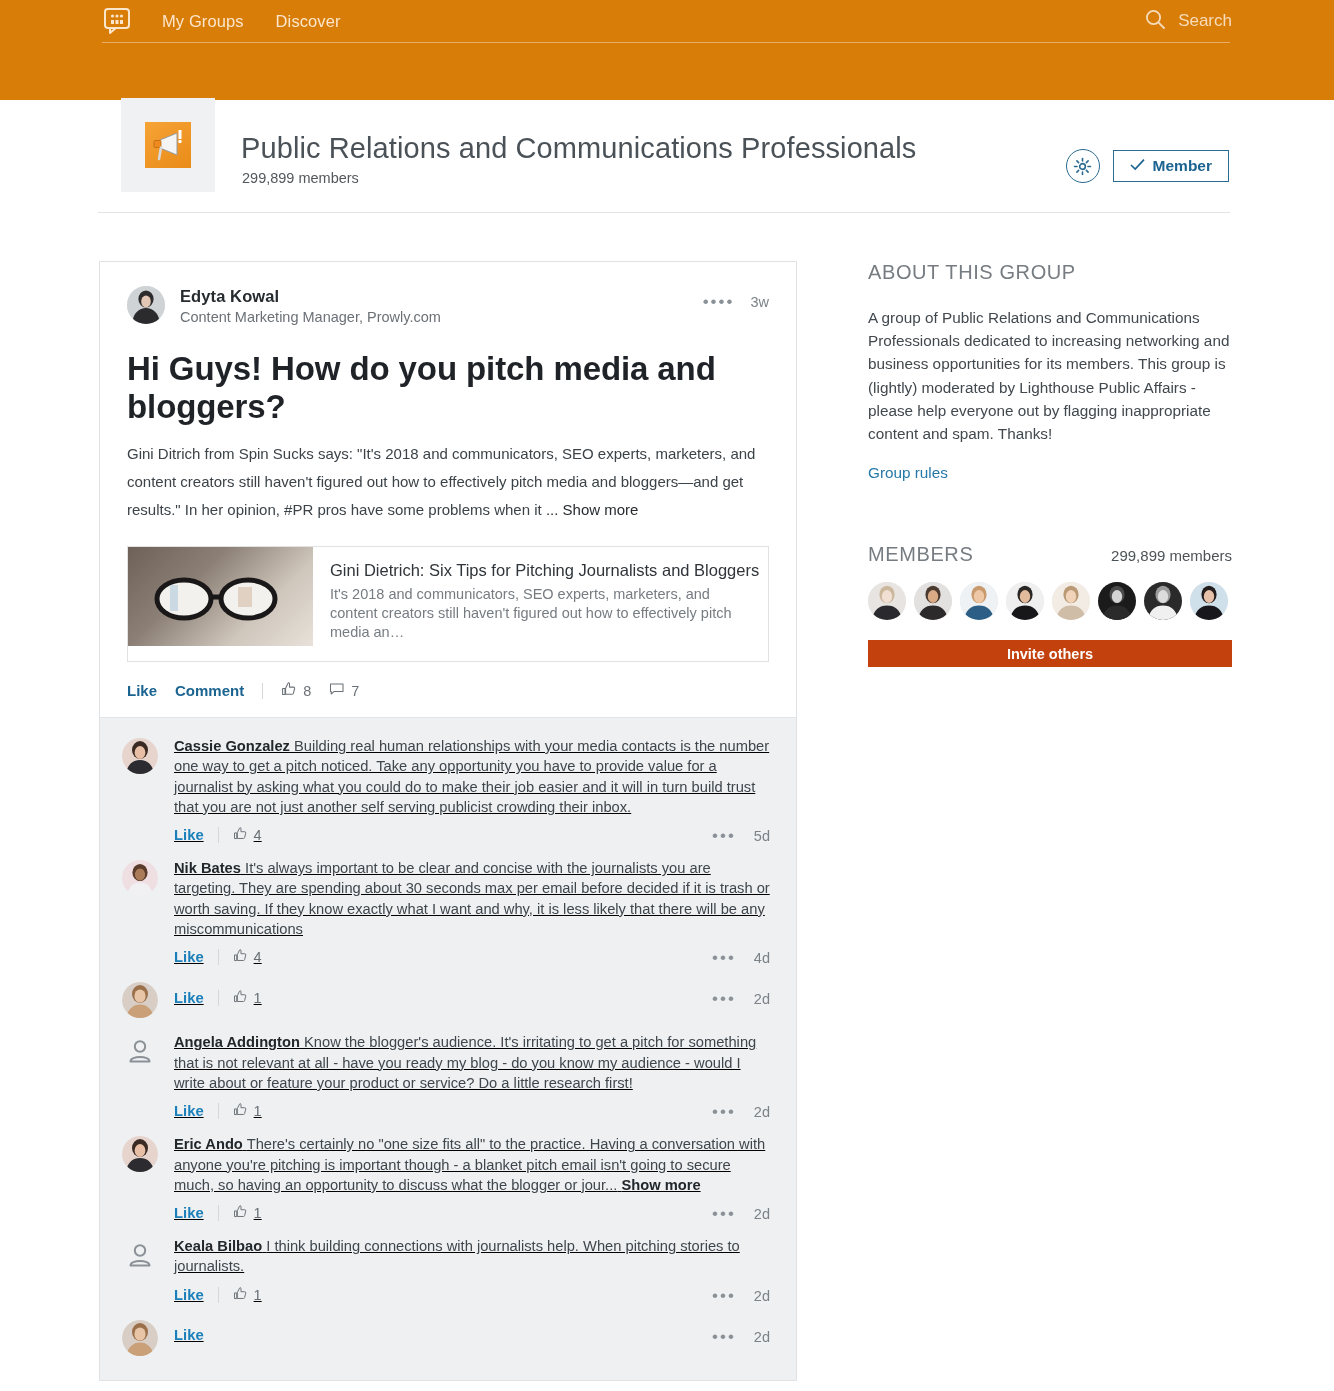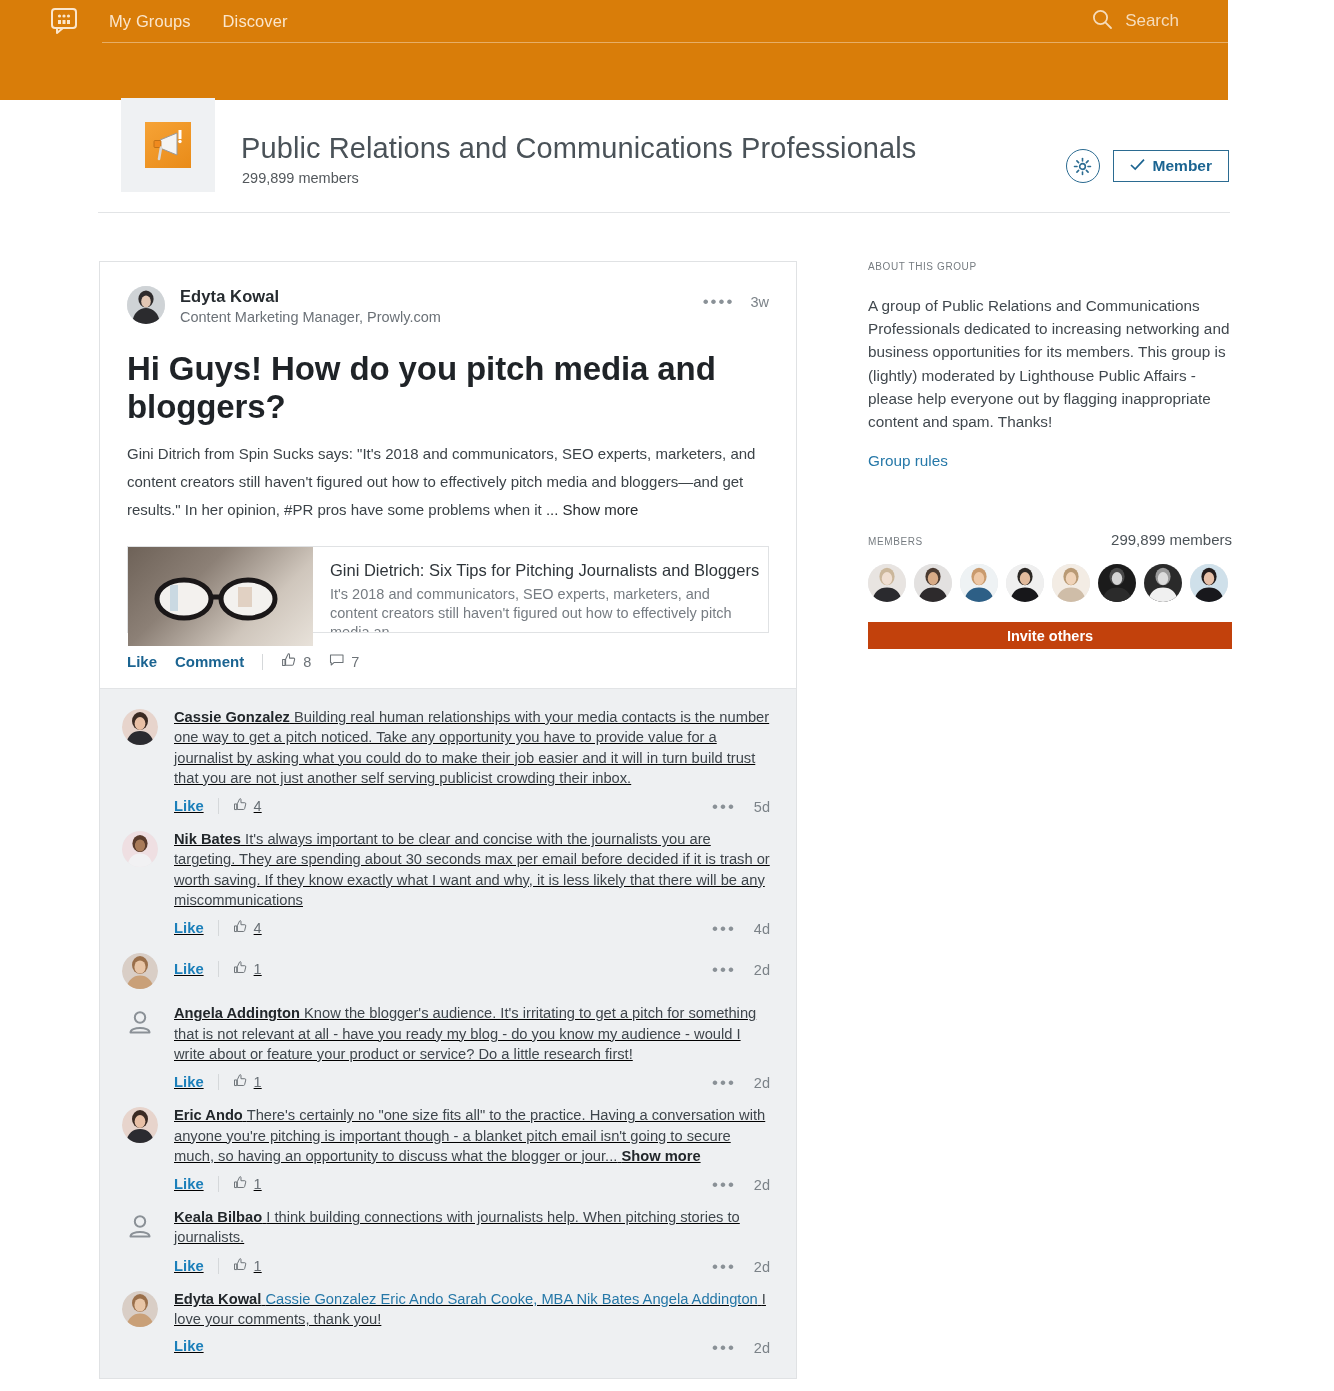--- a/index.html
+++ b/index.html
@@ -8,21 +8,21 @@
     height: 1391px;
     background: #ffffff;
     font-family: "Liberation Sans", sans-serif;
     overflow: hidden;
   }
 
   
   .topnav {
     position: absolute;
     top: 0; left: 0;
-    width: 1228px;
+    width: 1334px;
     height: 124px;
     background: #d97d09;
   }
   .nav-inner {
     position: relative;
     width: 1130px;
     margin: 0 auto;
     height: 42px;
     display: flex;
     align-items: center;
@@ -194,21 +194,21 @@
   }
   .post-text {
     margin-top: 14px;
     font-size: 15px; line-height: 28px; color: #3c4348;
   }
   .show-more { color: #262b2f; font-weight: 400; cursor: pointer; }
   .link-card {
     margin-top: 22px;
     border: 1px solid #e0e2e4;
     display: flex;
-    height: 87px;
+    height: 116px;
     cursor: pointer;
   }
   .link-thumb {
     width: 185px; flex: 0 0 185px; height: 99px;
     background: linear-gradient(135deg,#6e6258 0%,#8c8076 35%,#cfc6bc 70%,#e8e2da 100%);
     position: relative; overflow: hidden;
   }
   .glasses {
     position:absolute; left:24px; top:30px; width:128px; height:44px;
   }
@@ -247,21 +247,21 @@
   .c-actions {
     margin-top: 9px; display: flex; align-items: center; gap: 14px;
     position: relative; padding-right: 4px;
   }
   .c-like { color: #1b7fba; font-weight: bold; font-size: 14.8px; cursor: pointer; }
   .c-likecount { display:flex; align-items:center; gap:6px; color:#676e74; font-size:14.5px; }
   .c-right { position: absolute; right: 4px; top: 0; display: flex; align-items: center; gap: 18px; }
 
   
   .side-label {
-    font-size: 10px; color: #767c81; letter-spacing: .6px;
+    font-size: 20px; color: #767c81; letter-spacing: .6px;
   }
   .side-about {
     margin-top: 22px;
     font-size: 15.3px; line-height: 23.2px; color: #41484e;
   }
   .side-rules { margin-top: 19px; font-size: 15.3px; color: #2678a8; cursor: pointer; }
   .members-head {
     margin-top: 61px;
     display: flex; justify-content: space-between; align-items: baseline;
   }
@@ -579,21 +579,20 @@
           </div>
         </div>
         <div class="comment">
           <div class="c-avatar"><svg width="36" height="36" viewBox="0 0 36 36">
               <circle cx="18" cy="18" r="18" fill="#d9cec6"></circle>
               <ellipse cx="18" cy="12" rx="8" ry="9" fill="#9a6f4a"></ellipse>
               <ellipse cx="18" cy="14" rx="5.6" ry="6.6" fill="#e8c5a6"></ellipse>
               <path d="M4 36 C6 27 11 22.5 18 22.5 C25 22.5 30 27 32 36 Z" fill="#c9a078"></path>
             </svg></div>
           <div class="c-body">
-            <div class="c-text"><span class="c-name">Edyta Kowal</span> <span class="c-mention">Cassie Gonzalez Eric Ando Sarah Cooke, MBA Nik Bates Angela Addington</span> <span>I love your comments, thank you!</span></div>
             <div class="c-actions">
               <span class="c-like">Like</span>
               <div class="c-right">
                 <span class="dots">•••</span>
                 <span class="time">2d</span>
               </div>
             </div>
           </div>
         </div>
       </div>

